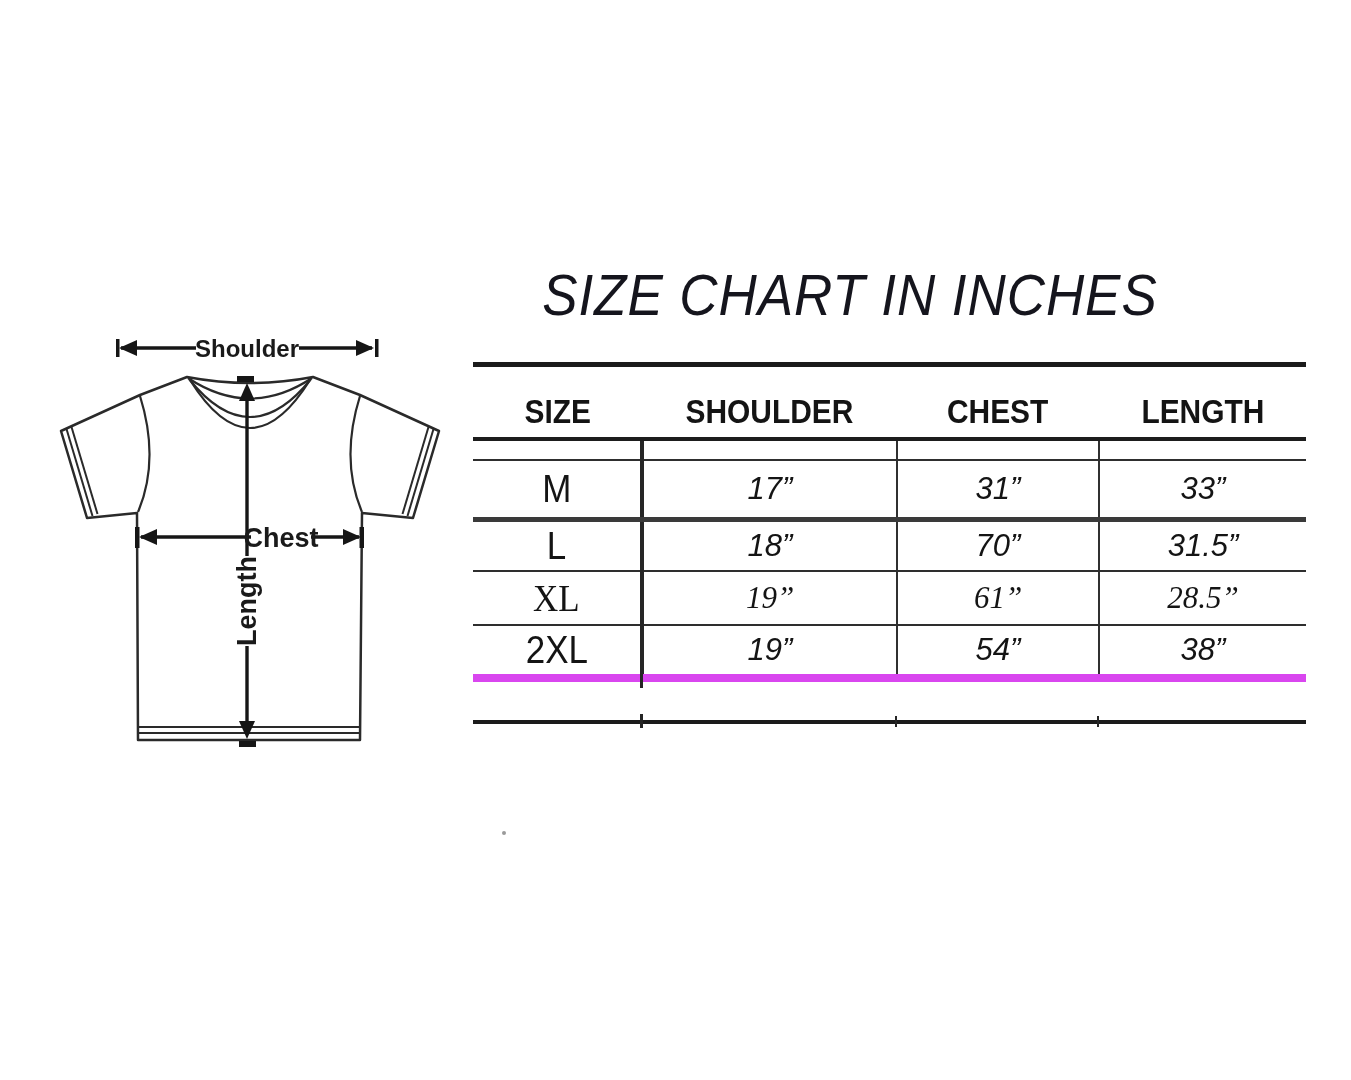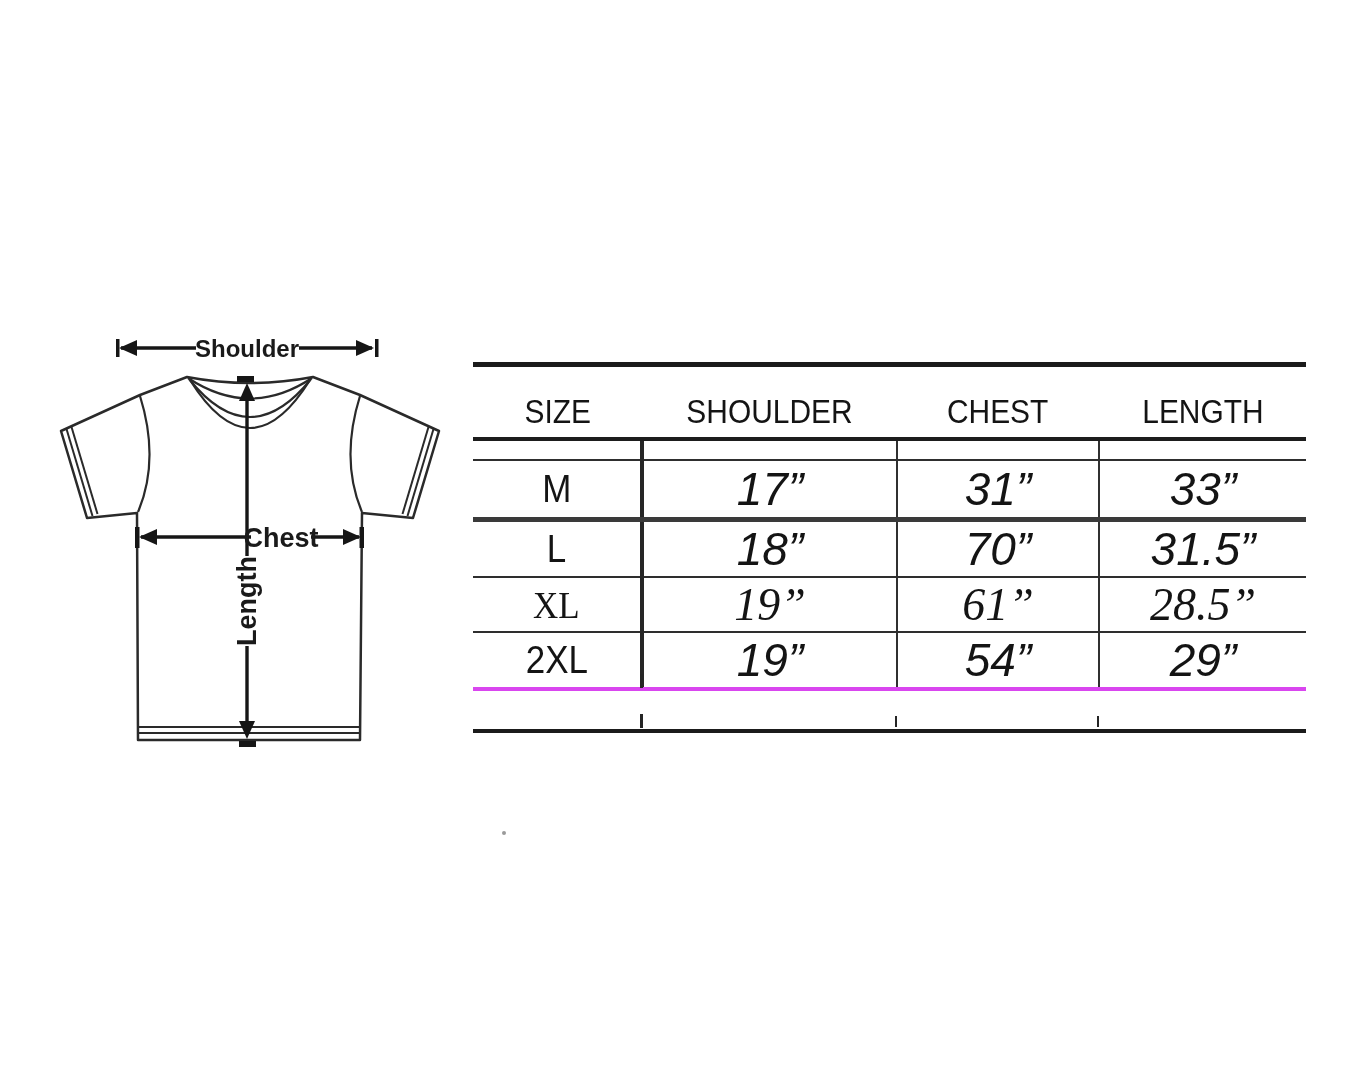--- a/index.html
+++ b/index.html
@@ -9,34 +9,34 @@
   
   .title{position:absolute;left:433px;top:262px;width:834px;text-align:center;
          font-style:italic;font-size:57px;font-weight:400;color:#15151d;white-space:nowrap;}
   .title .cond{display:inline-block;transform:scaleX(0.93);transform-origin:50% 50%;letter-spacing:1px;}
 
   
   table.size-table{position:absolute;left:473px;top:362px;width:833px;
         border-collapse:collapse;table-layout:fixed;
         border-top:5px solid #1b1b1b;border-bottom:4px solid #1b1b1b;}
   table.size-table th{height:64px;vertical-align:bottom;padding:0 0 6px 0;
-        border-bottom:4px solid #1d1d1d;font-weight:400;font-size:34px;color:#141414;}
+        border-bottom:4px solid #1d1d1d;font-weight:700;font-size:34px;color:#141414;}
   table.size-table td{padding:0;text-align:center;vertical-align:middle;color:#141414;}
   tr.gap td{height:18px;}
   tr.gap .c2,tr.r0 .c2,tr.r1 .c2,tr.r2 .c2,tr.r3 .c2{border-left:4px solid #262626;}
   tr.gap .c3,tr.r0 .c3,tr.r1 .c3,tr.r2 .c3,tr.r3 .c3,
   tr.gap .c4,tr.r0 .c4,tr.r1 .c4,tr.r2 .c4,tr.r3 .c4{border-left:2px solid #303030;}
   tr.gap td{border-bottom:2px solid #2e2e2e;}
   tr.r0 td{height:56px;border-bottom:5px solid #3a3a3a;}
   tr.r1 td{height:48px;border-bottom:2px solid #2e2e2e;}
   tr.r2 td{height:52px;border-bottom:2px solid #2e2e2e;font-family:Liberation Serif, serif;}
-  tr.r3 td{height:48px;border-bottom:4px solid #d946ef;text-align:center;}
+  tr.r3 td{height:48px;border-bottom:8px solid #d946ef;text-align:center;}
   tr.pad td{height:38px;}
   td.size-cell{font-size:38px;}
-  td.val-cell{font-style:italic;font-size:46px;}
+  td.val-cell{font-style:italic;font-size:31px;}
   .hcond{display:inline-block;transform:scaleX(0.88);transform-origin:50% 50%;}
   .scond{display:inline-block;transform:scaleX(0.92);transform-origin:50% 50%;}
 
   
   svg.tshirt{position:absolute;left:30px;top:320px;width:440px;height:445px;}
   svg.tshirt path.outline{fill:#ffffff;stroke:#2a2a2a;stroke-width:2.5;stroke-linejoin:round;}
   svg.tshirt path.seam{fill:none;stroke:#2a2a2a;stroke-width:2.2;}
   svg.tshirt line.thin{stroke:#2a2a2a;stroke-width:2;}
   svg.tshirt line.arrow{stroke:#161616;stroke-width:3.4;}
   svg.tshirt polygon.head{fill:#161616;}
@@ -97,20 +97,23 @@
 
     <line class="arrow" x1="141" y1="537" x2="359" y2="537"></line>
     <rect class="mask" x="251" y="523" width="60" height="28"></rect>
     <polygon class="head" points="139,537 157,529 157,545"></polygon>
     <polygon class="head" points="361,537 343,529 343,545"></polygon>
     <rect class="bar" x="135" y="527" width="4.5" height="21"></rect>
     <rect class="bar" x="359.5" y="527" width="4.5" height="21"></rect>
     <text x="281" y="547" text-anchor="middle" font-size="27">Chest</text>
   </svg>
 
+  <div class="title">
+    <span class="cond">SIZE CHART IN INCHES</span>
+  </div>
 
   <table class="size-table">
     <colgroup>
       <col style="width:169px">
         <col style="width:255px">
         <col style="width:202px">
         <col style="width:207px">
     </colgroup>
     <thead>
       <tr>
@@ -142,21 +145,21 @@
       <tr class="r2">
         <td class="size-cell"><span class="scond">XL</span></td>
         <td class="c2 val-cell">19”</td>
         <td class="c3 val-cell">61”</td>
         <td class="c4 val-cell">28.5”</td>
       </tr>
       <tr class="r3">
         <td class="size-cell"><span class="scond">2XL</span></td>
         <td class="c2 val-cell">19”</td>
         <td class="c3 val-cell">54”</td>
-        <td class="c4 val-cell">29”</td>
+        <td class="c4 val-cell">38”</td>
       </tr>
       <tr class="pad">
         <td colspan="4"></td>
       </tr>
     </tbody>
   </table>
 
   <div class="tick tick1"></div>
   <div class="tick tick2"></div>
   <div class="tick tick3"></div>

